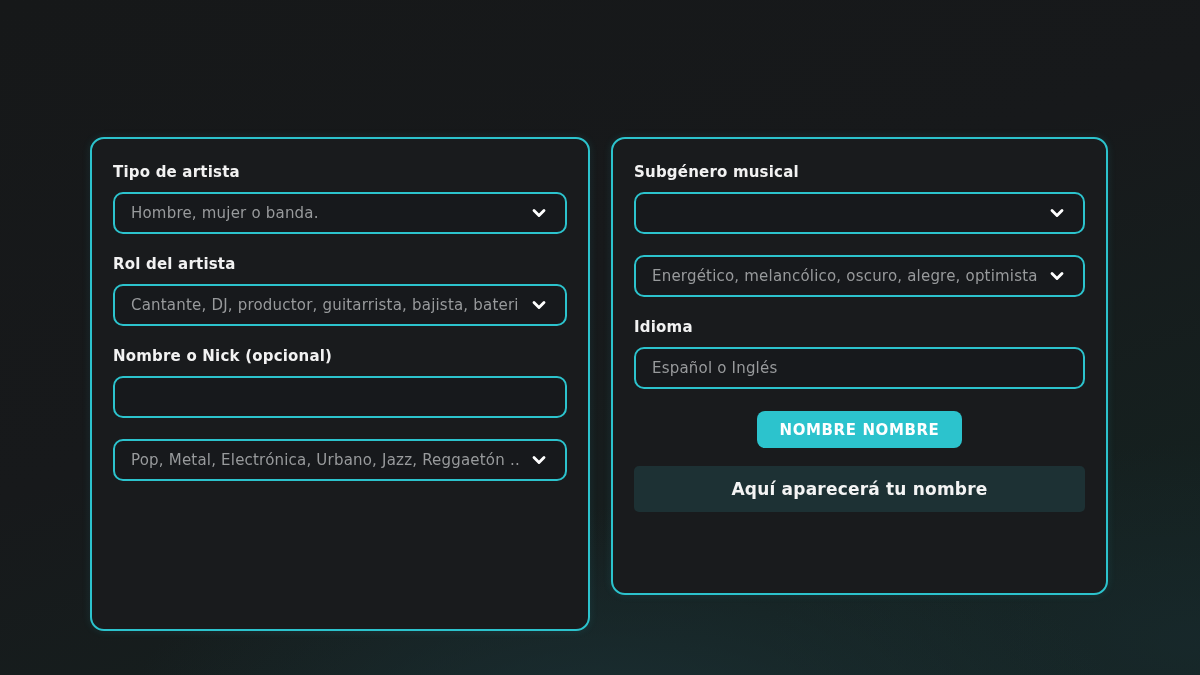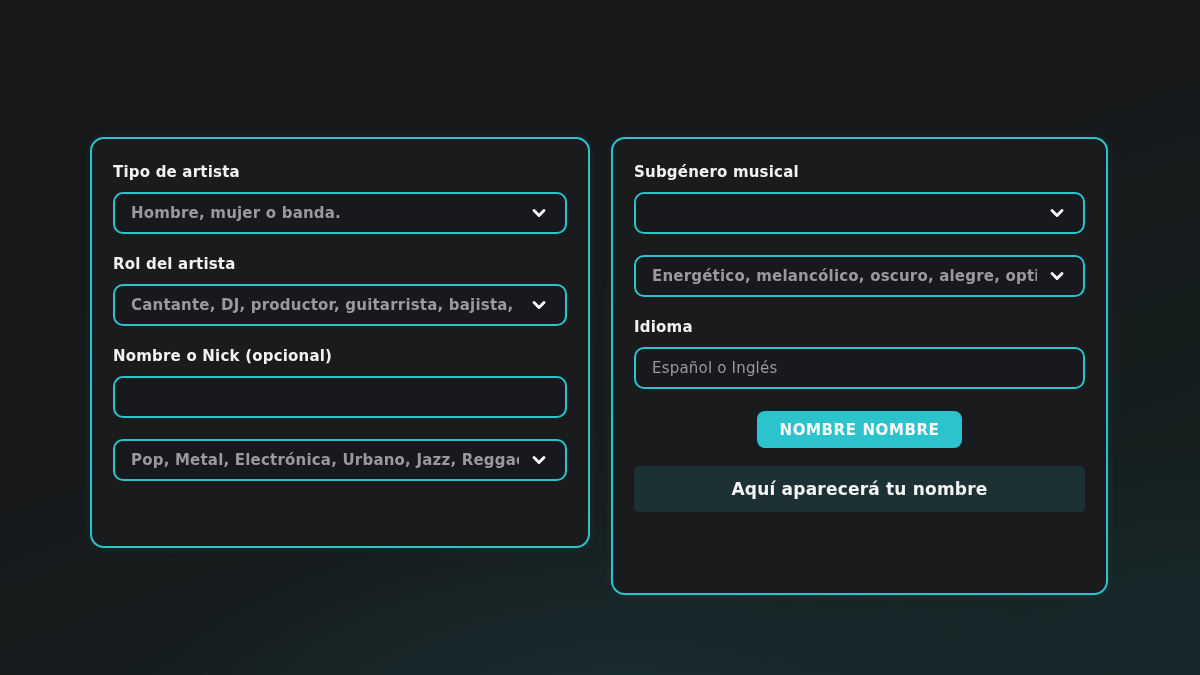--- a/index.html
+++ b/index.html
@@ -18,21 +18,21 @@
     display: flex;
     gap: 21px;
   }
   .panel {
     background: #191b1d;
     border: 2px solid #2cc3cd;
     border-radius: 14px;
     box-shadow: 0 0 8px rgba(44,195,205,0.12);
     padding: 24px 21px;
   }
-  .panel-left  { width: 500px; height: 411px; }
+  .panel-left  { width: 500px; height: 494px; }
   .panel-right { width: 497px; height: 458px; }
   .field-label {
     display: block;
     color: #f2f2f2;
     font-size: 15px;
     font-weight: 700;
     margin-bottom: 11px;
     letter-spacing: 0.2px;
   }
   .field {
@@ -40,21 +40,21 @@
     width: 100%;
     height: 42px;
     background: #17191c;
     border: 2px solid #2cc3cd;
     border-radius: 10px;
     margin-bottom: 21px;
     display: flex;
     align-items: center;
     padding: 0 16px;
   }
-  .field.select-field { cursor: pointer; font-weight: bold; }
+  .field.select-field { cursor: pointer; }
   .placeholder-text {
     color: #989a9c;
     font-size: 15px;
     letter-spacing: 0.2px;
     white-space: nowrap;
     overflow: hidden;
     flex: 1;
   }
   input.text-input {
     flex: 1;

